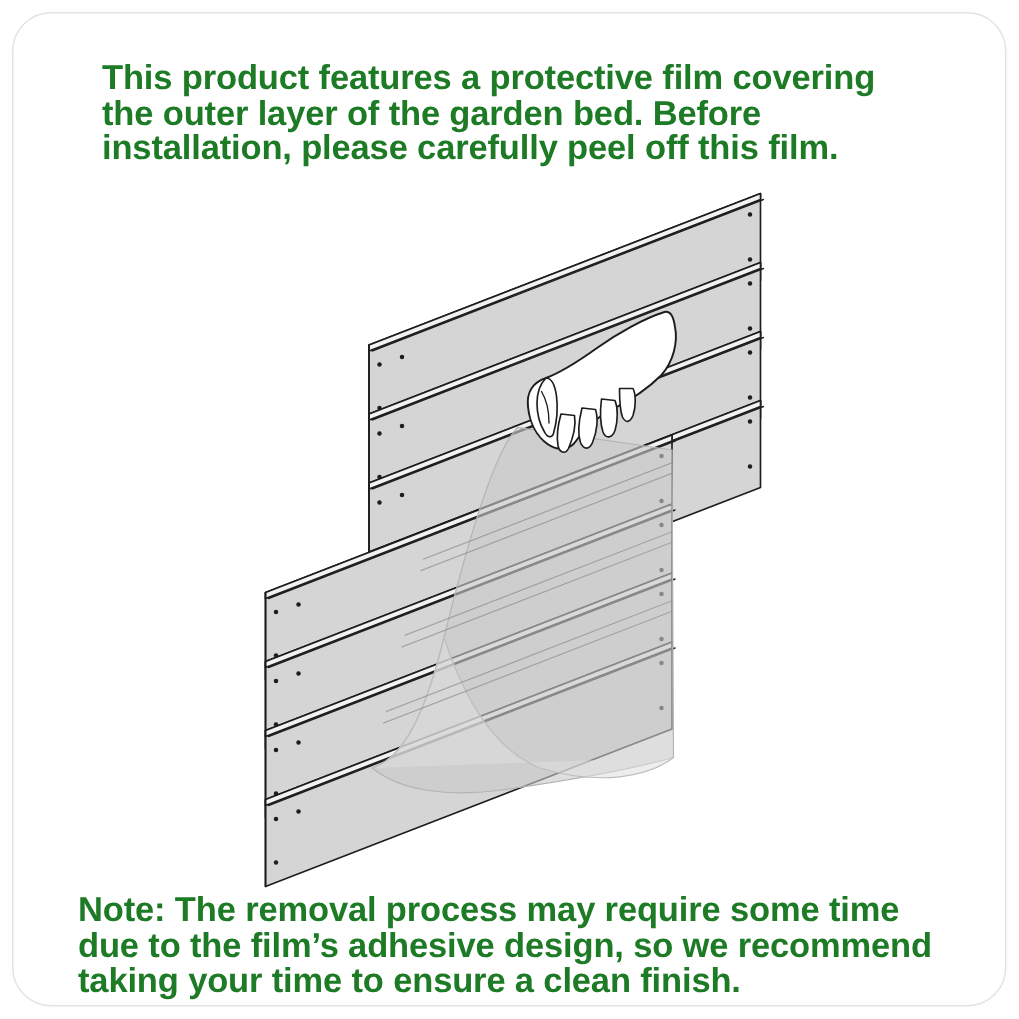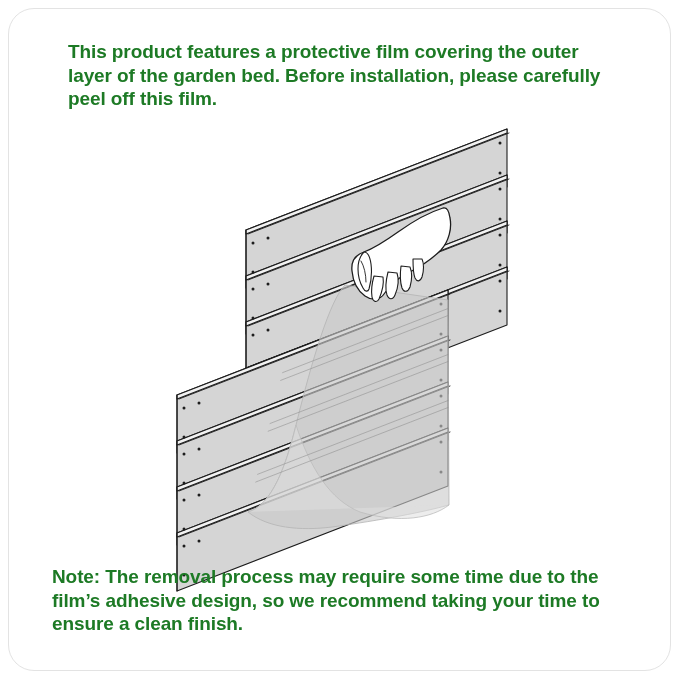--- a/index.html
+++ b/index.html
@@ -29,33 +29,33 @@
     border: 1.5px solid #e3e3e3;
     border-radius: 26px;
     background: #ffffff;
     pointer-events: none;
   }
   .instruction-text {
     position: absolute;
     color: #1d7a25;
     font-family: "Liberation Sans", sans-serif;
     font-weight: bold;
-    font-size: 19px;
+    font-size: 23px;
     line-height: 23.5px;
     letter-spacing: -0.1px;
     white-space: pre-wrap;
   }
   #top-text {
     left: 68px;
     top: 40px;
     width: 545px;
   }
   #bottom-text {
     left: 52px;
-    top: 565px;
+    top: 595px;
     width: 578px;
   }
   #illustration {
     position: absolute;
     left: 0;
     top: 0;
     width: 679px;
     height: 679px;
   }
 </style>

